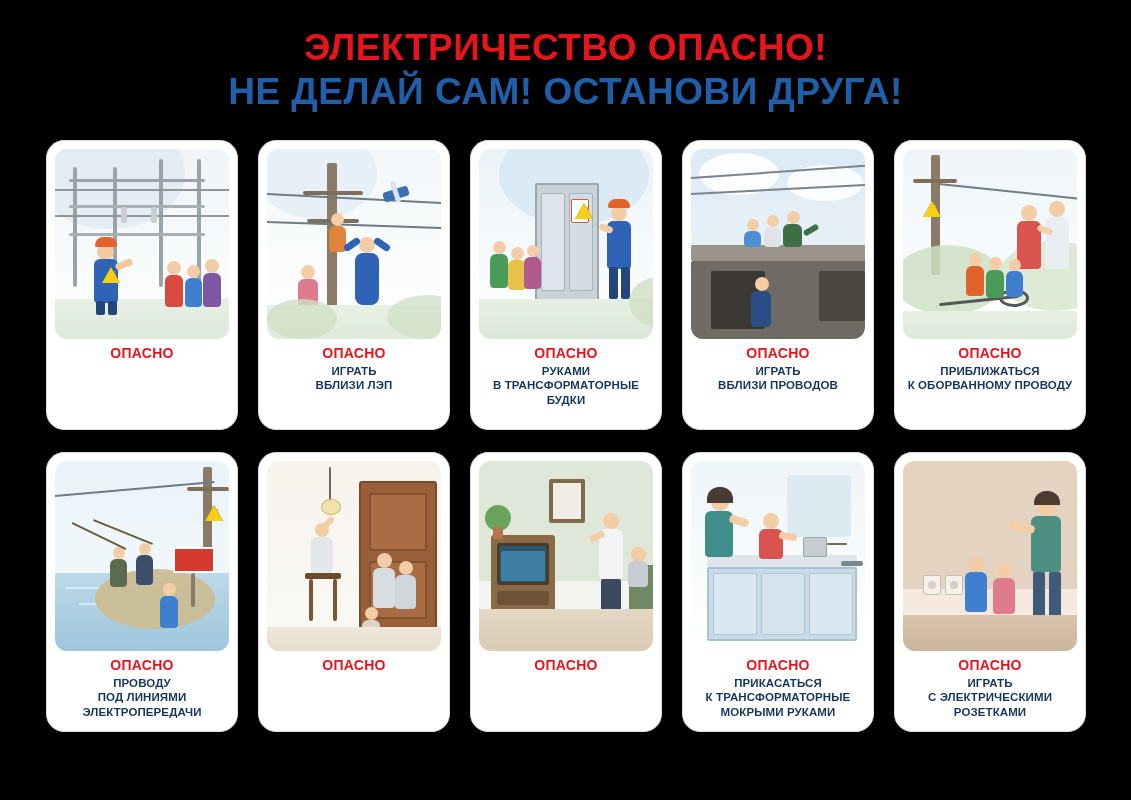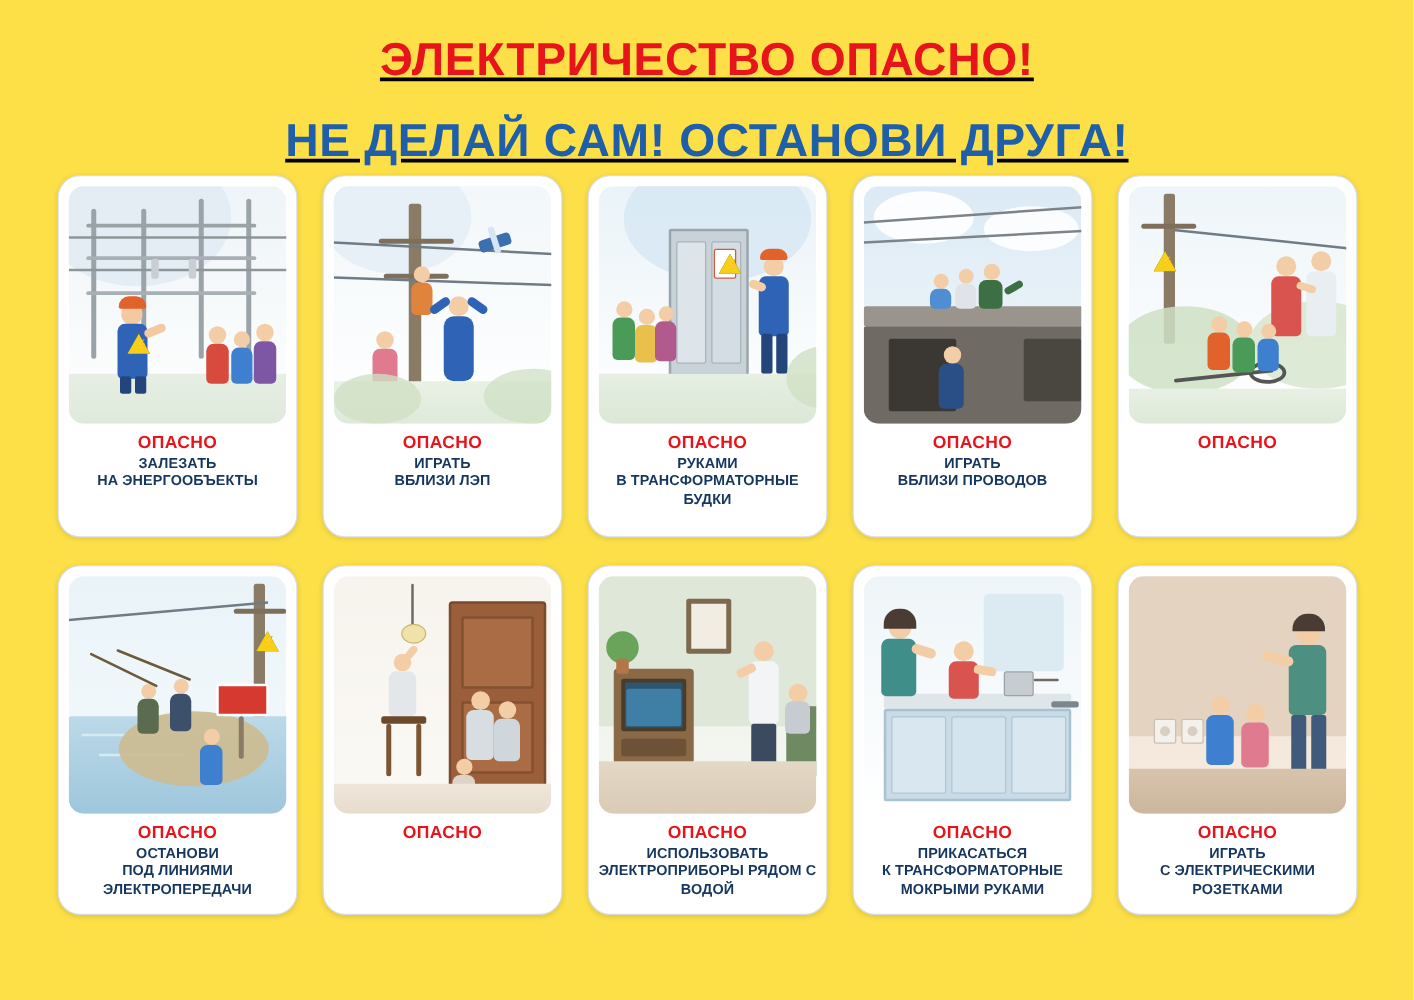--- a/index.html
+++ b/index.html
@@ -10,23 +10,22 @@
     height: 800px;
     background: #ffffff;
     font-family: "Liberation Sans", sans-serif;
     overflow: hidden;
   }
 
   .poster {
     position: relative;
     width: 1131px;
     height: 800px;
-    background: #fde047;
+    background: #000000;
     padding: 0;
-    text-decoration: underline;
   }
 
   
   .heading {
     text-align: center;
     padding-top: 26px;
   }
   .heading .line1 {
     color: #e8141c;
     font-size: 37px;
@@ -35,21 +34,20 @@
     line-height: 1.18;
     white-space: nowrap;
   }
   .heading .line2 {
     color: #1f5fa9;
     font-size: 37px;
     font-weight: bold;
     letter-spacing: 0.5px;
     line-height: 1.18;
     white-space: nowrap;
-    margin-top: 21px;
   }
 
   
   .grid {
     position: absolute;
     left: 46px;
     top: 140px;
     width: 1040px;
     display: flex;
     flex-direction: column;
@@ -204,22 +202,20 @@
 
           <div class="person-head" style="left:112px;top:112px;width:14px;height:14px;background:#f3cda6"></div>
           <div class="person-body" style="left:110px;top:126px;width:18px;height:32px;background:#d94a3e"></div>
           <div class="person-head" style="left:132px;top:116px;width:13px;height:13px;background:#f3cda6"></div>
           <div class="person-body" style="left:130px;top:129px;width:17px;height:29px;background:#3f7fd0"></div>
           <div class="person-head" style="left:150px;top:110px;width:14px;height:14px;background:#f3cda6"></div>
           <div class="person-body" style="left:148px;top:124px;width:18px;height:34px;background:#7e57a4"></div>
         </div>
         <div class="card-caption">
           <div class="cap-danger">ОПАСНО</div>
-          <div class="cap-text" style="white-space:pre-line">ЗАЛЕЗАТЬ
-НА ЭНЕРГООБЪЕКТЫ</div>
         </div>
       </div>
 
       <div class="card">
         <div class="card-art">
           <div class="sky" style="background:linear-gradient(#f2f7f9,#ffffff)"></div>
           <div class="blob" style="left:-10px;top:-20px;width:120px;height:90px;background:#e3eef5;opacity:.8"></div>
           <div class="pole" style="left:60px;top:14px;width:10px;height:150px;background:#8a7b66"></div>
           <div class="bar" style="left:36px;top:42px;width:60px;height:4px;background:#7d6f5c"></div>
           <div class="bar" style="left:40px;top:70px;width:52px;height:4px;background:#7d6f5c"></div>
@@ -337,20 +333,22 @@
           <div class="person-head" style="left:66px;top:104px;width:13px;height:13px;background:#f3cda6"></div>
           <div class="person-body" style="left:63px;top:117px;width:18px;height:30px;background:#e2622c"></div>
           <div class="person-head" style="left:86px;top:108px;width:13px;height:13px;background:#f3cda6"></div>
           <div class="person-body" style="left:83px;top:121px;width:18px;height:28px;background:#4a9a58"></div>
           <div class="person-head" style="left:106px;top:110px;width:12px;height:12px;background:#f3cda6"></div>
           <div class="person-body" style="left:103px;top:122px;width:17px;height:26px;background:#3f7fd0"></div>
           <div class="ground" style="height:28px;background:linear-gradient(#e8f0e4,#dde9d8)"></div>
         </div>
         <div class="card-caption">
           <div class="cap-danger">ОПАСНО</div>
+          <div class="cap-text" style="white-space:pre-line">ПРИБЛИЖАТЬСЯ
+К ОБОРВАННОМУ ПРОВОДУ</div>
         </div>
       </div>
     </div>
 
     <div class="row row-2">
 
       <div class="card">
         <div class="card-art">
           <div class="sky" style="background:linear-gradient(#e9f3f8,#f6fbfd)"></div>
           <div class="pole" style="left:148px;top:6px;width:9px;height:120px;background:#8a7b66"></div>
@@ -373,21 +371,21 @@
           <div class="box" style="left:36px;top:70px;width:64px;height:2px;background:#6b5b3c;transform:rotate(22deg)"></div>
 
           <div class="box" style="left:118px;top:86px;width:42px;height:26px;background:#d63a2e;border:2px solid #ffffff;border-radius:2px"></div>
           <div class="box" style="left:136px;top:112px;width:4px;height:34px;background:#8a7b66"></div>
 
           <div class="person-head" style="left:108px;top:122px;width:13px;height:13px;background:#f3cda6"></div>
           <div class="person-body" style="left:105px;top:135px;width:18px;height:32px;background:#3f7fd0"></div>
         </div>
         <div class="card-caption">
           <div class="cap-danger">ОПАСНО</div>
-          <div class="cap-text" style="white-space:pre-line">ОСТАНОВИ
+          <div class="cap-text" style="white-space:pre-line">ПРОВОДУ
 ПОД ЛИНИЯМИ ЭЛЕКТРОПЕРЕДАЧИ</div>
         </div>
       </div>
 
       <div class="card">
         <div class="card-art">
           <div class="sky" style="background:linear-gradient(#f7f4ee,#fbf9f5)"></div>
 
           <div class="box" style="left:92px;top:20px;width:78px;height:150px;background:#9a5f3a;border:2px solid #7b4a2c;border-radius:3px"></div>
           <div class="box" style="left:102px;top:32px;width:58px;height:58px;background:#a96c44;border:2px solid #82512f"></div>
@@ -437,22 +435,20 @@
           <div class="box" style="left:110px;top:72px;width:16px;height:7px;background:#f3cda6;transform:rotate(-25deg);border-radius:3px"></div>
           <div class="box" style="left:122px;top:118px;width:20px;height:42px;background:#3b4a5e"></div>
 
           <div class="box" style="left:150px;top:104px;width:40px;height:56px;background:#6f8a63;border-radius:8px 8px 2px 2px"></div>
           <div class="person-head" style="left:152px;top:86px;width:15px;height:15px;background:#f3cda6"></div>
           <div class="person-body" style="left:149px;top:100px;width:20px;height:26px;background:#c6ccd2"></div>
           <div class="ground" style="height:42px;background:linear-gradient(#e4d8c6,#d9cbb5)"></div>
         </div>
         <div class="card-caption">
           <div class="cap-danger">ОПАСНО</div>
-          <div class="cap-text" style="white-space:pre-line">ИСПОЛЬЗОВАТЬ
-ЭЛЕКТРОПРИБОРЫ РЯДОМ С ВОДОЙ</div>
         </div>
       </div>
 
       <div class="card">
         <div class="card-art">
           <div class="sky" style="background:linear-gradient(#eef5f8,#ffffff)"></div>
           <div class="box" style="left:96px;top:14px;width:64px;height:62px;background:#dcebf2;border-radius:4px"></div>
 
           <div class="box" style="left:16px;top:94px;width:150px;height:12px;background:#dfe6ea"></div>
           <div class="box" style="left:16px;top:106px;width:150px;height:74px;background:#c9dbe6;border:2px solid #a9c2d1"></div>

